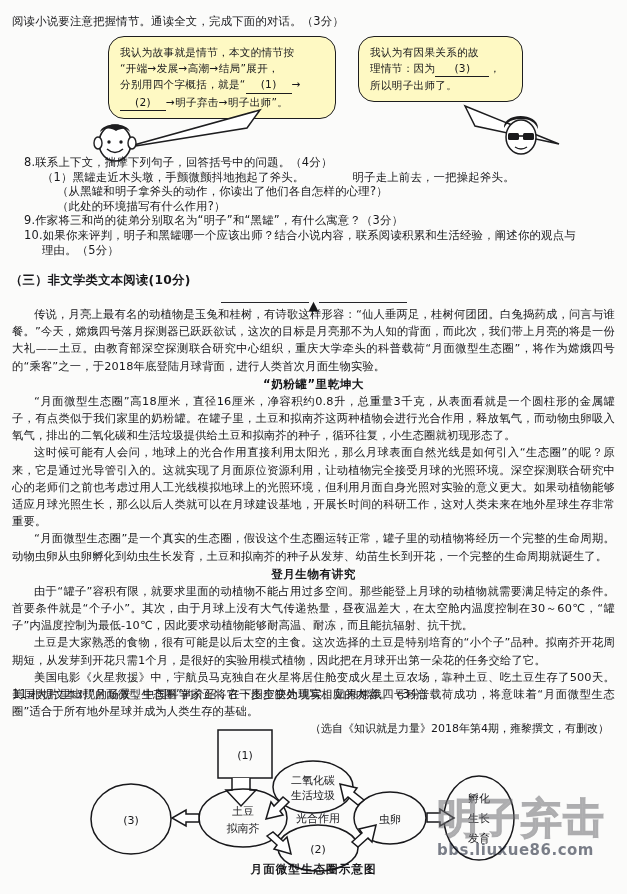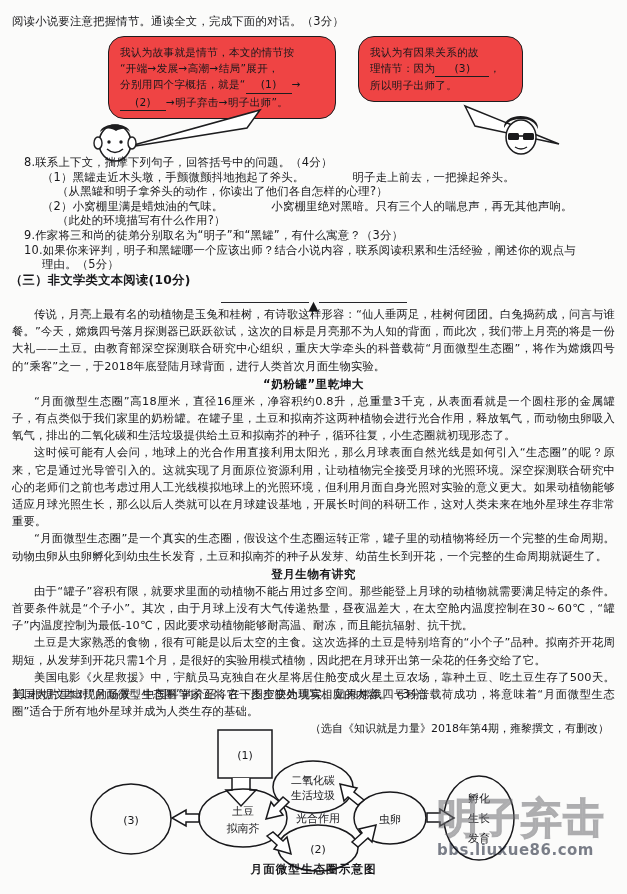--- a/index.html
+++ b/index.html
@@ -29,21 +29,21 @@
   }
   .indent{ text-indent:22px; }
 
   
   #q7{ position:absolute; left:12px; top:14px; }
 
   .bubble-wrap{ position:absolute; }
   .bubble{
     border:1.6px solid #1d1d1f;
     border-radius:16px;
-    background:#ef4444;
+    background:#fef9c3;
     padding:7px 9px 7px 11px;
     box-sizing:border-box;
   }
   .bubble .bline{
     font-size:10.6px;
     line-height:16.2px;
     white-space:nowrap;
     letter-spacing:.3px;
   }
   .blank{
@@ -182,23 +182,20 @@
     <line x1="23" y1="26" x2="27" y2="26" stroke="#1a1a1c" stroke-width="1.6"></line>
     <path d="M19,37 Q25,41 31,37" fill="none" stroke="#1d1d1f" stroke-width="1.3"></path>
   </svg>
 
   <div id="q-list">
     <div class="q-line">8.联系上下文，揣摩下列句子，回答括号中的问题。（4分）</div>
     <div class="q-line sub">
       <span>（1）</span><span>黑罐走近木头墩，手颤微颤抖地抱起了斧头。</span><span class="gap"></span><span>明子走上前去，一把操起斧头。</span>
     </div>
     <div class="q-line sub2">（从黑罐和明子拿斧头的动作，你读出了他们各自怎样的心理?）</div>
-    <div class="q-line sub">
-      <span>（2）</span><span>小窝棚里满是蜡烛油的气味。</span><span class="gap"></span><span>小窝棚里绝对黑暗。只有三个人的喘息声，再无其他声响。</span>
-    </div>
     <div class="q-line sub2">（此处的环境描写有什么作用?）</div>
     <div class="q-line">9.作家将三和尚的徒弟分别取名为“明子”和“黑罐”，有什么寓意？（3分）</div>
     <div class="q-line">10.如果你来评判，明子和黑罐哪一个应该出师？结合小说内容，联系阅读积累和生活经验，阐述你的观点与</div>
     <div class="q-line sub">理由。（5分）</div>
   </div>
 
   <div id="sec3">
     <span>（三）非文学类文本阅读</span><span class="pts">(10分)</span>
   </div>
 

